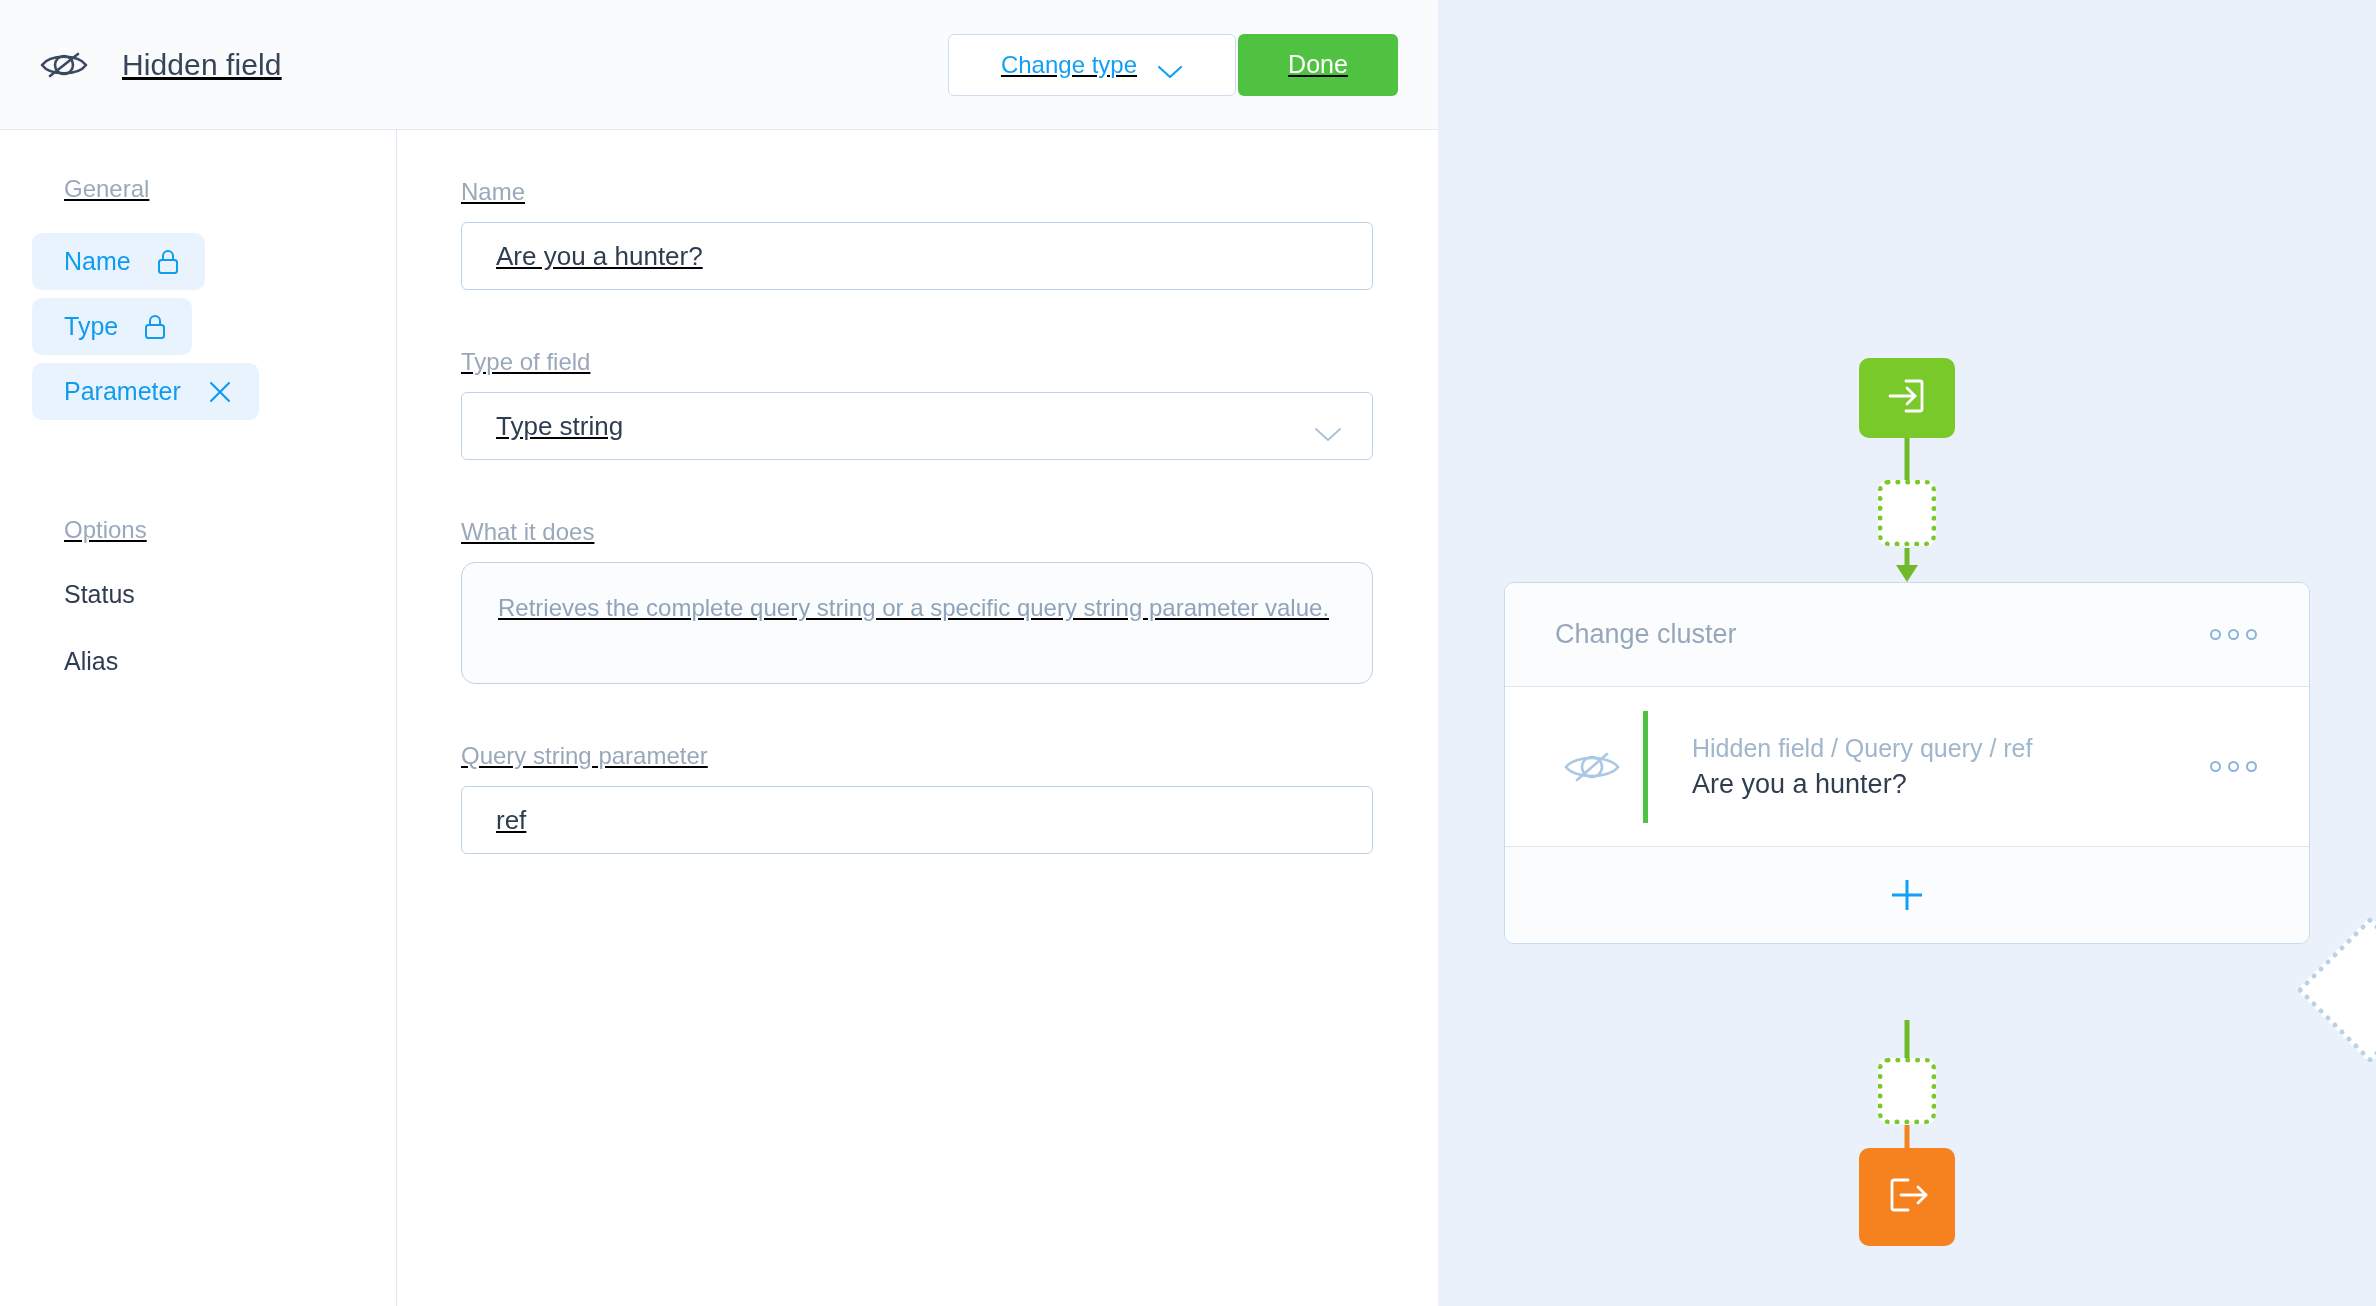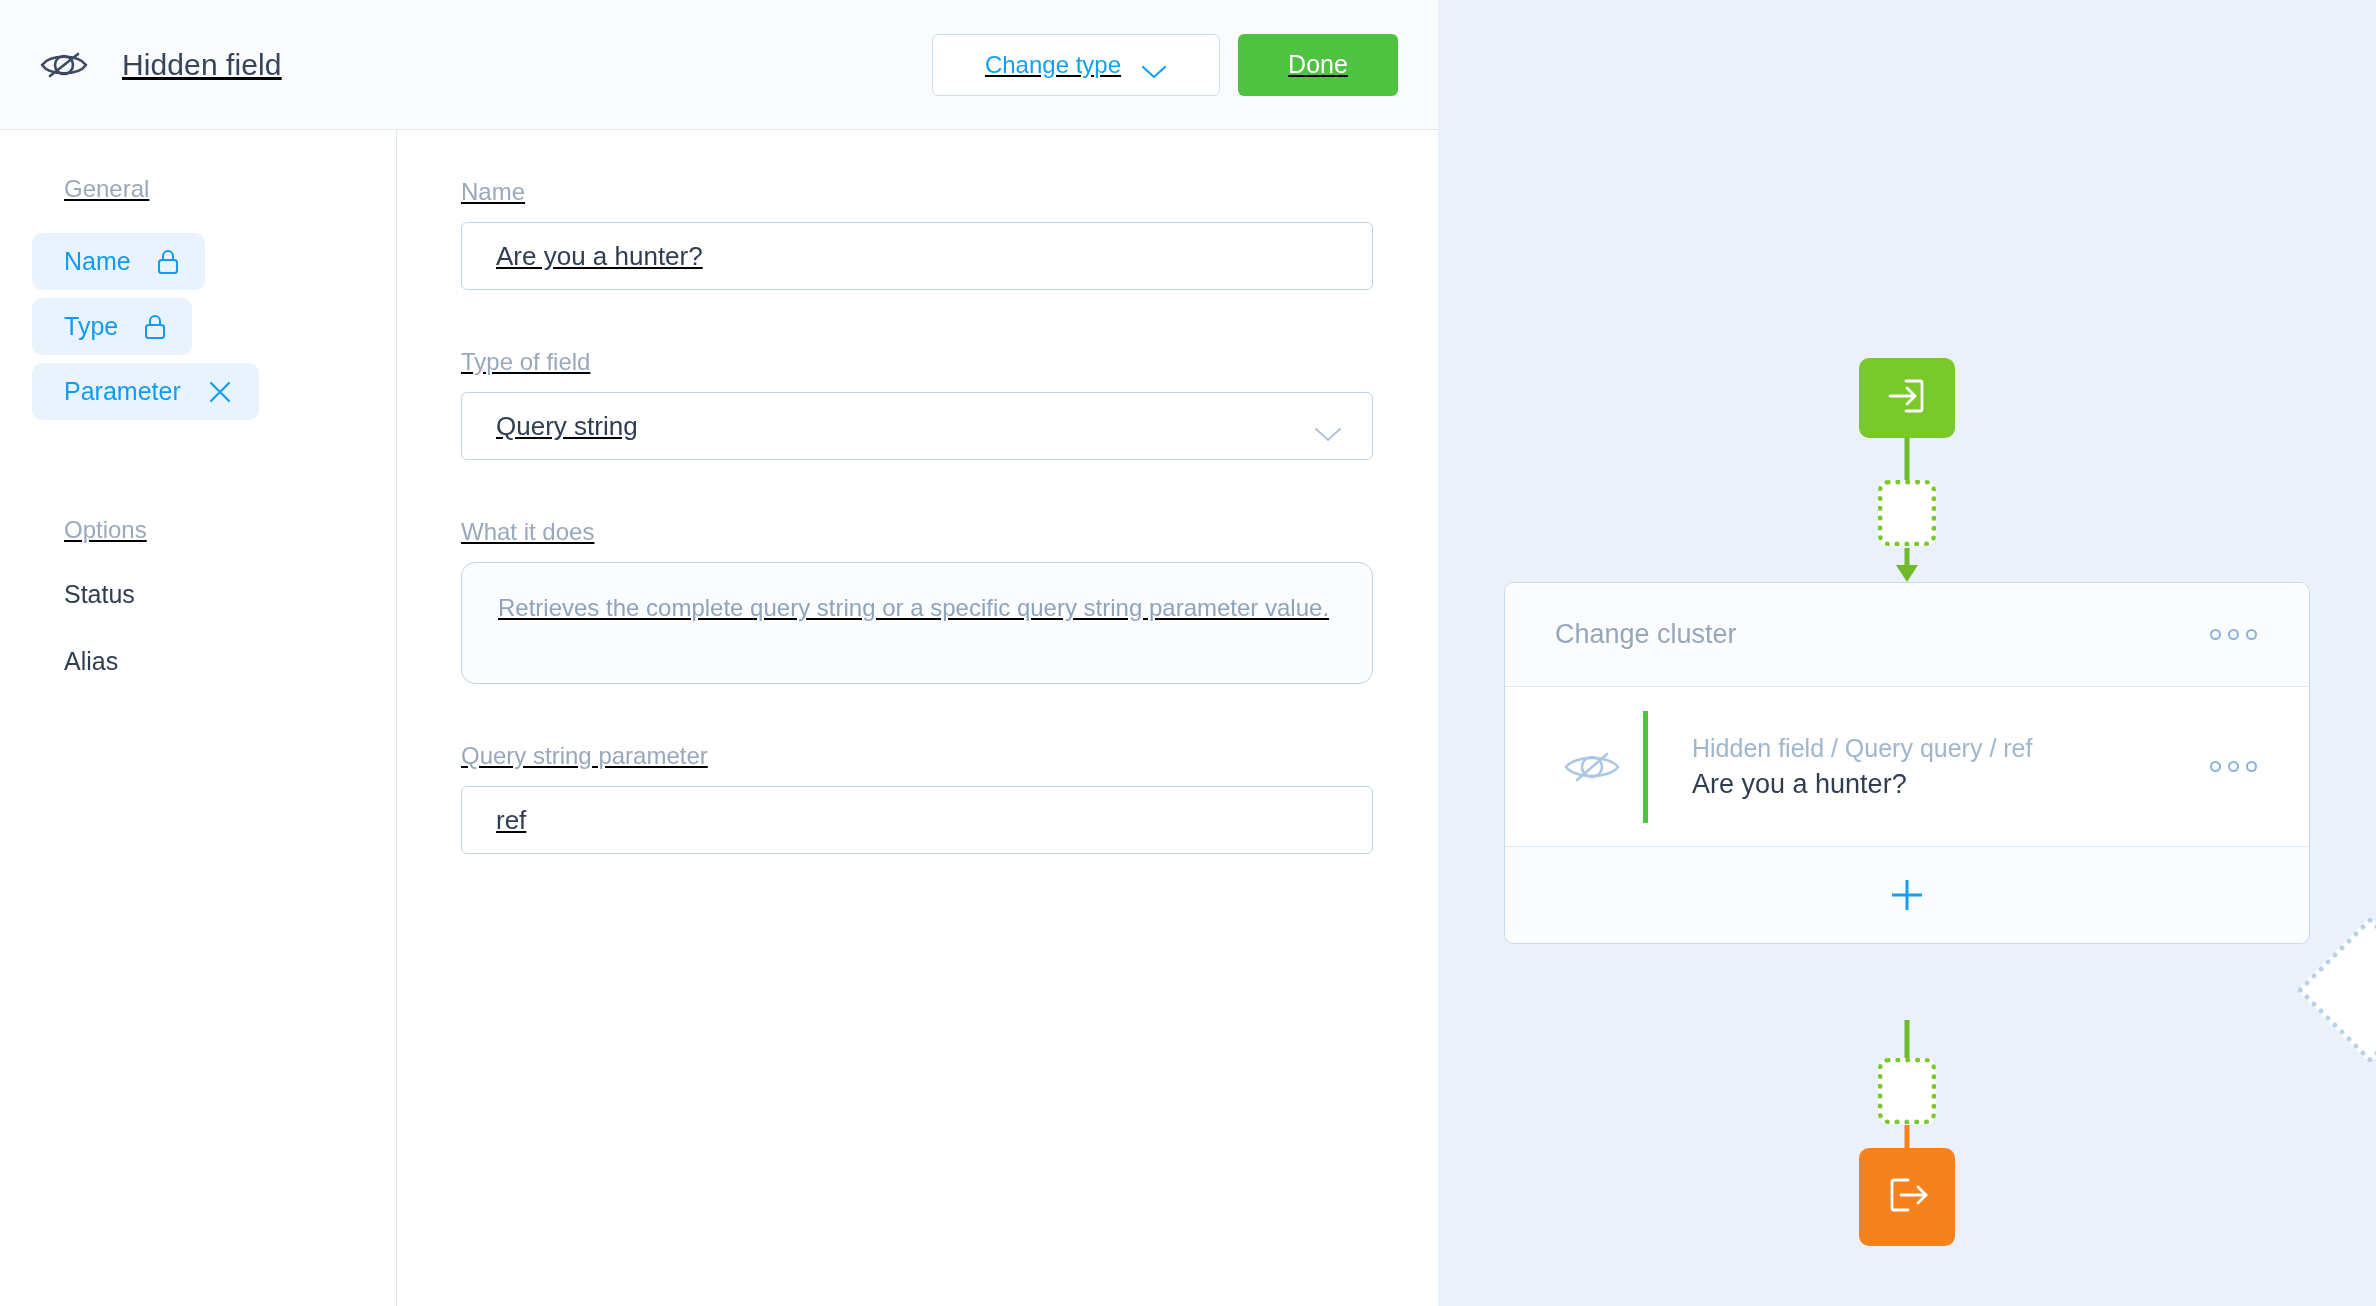--- a/index.html
+++ b/index.html
@@ -28,21 +28,21 @@
     display: flex;
     align-items: center;
     padding: 0 40px 0 38px;
     position: relative;
   }
   .header-icon { width: 52px; height: 40px; flex: 0 0 auto; color: #3b4a61; }
   .header-title {
     font-size: 30px; color: #36455a; margin-left: 32px;
     font-weight: 400; letter-spacing: .1px; white-space: nowrap;
   }
-  .header-actions { margin-left: auto; display: flex; align-items: center; gap: 18px; }
+  .header-actions { margin-left: auto; display: flex; align-items: center; gap: 2px; }
 
   .btn-change-type {
     height: 62px; min-width: 288px;
     background: #ffffff;
     border: 1px solid #cfdeee;
     border-radius: 6px;
     color: #11a0f6;
     font-size: 24px;
     display: flex; align-items: center; justify-content: center; gap: 20px;
     cursor: pointer;
@@ -307,21 +307,21 @@
         <div class="field">
           <div class="field-label">Name</div>
           <div class="field-input">
             <span>Are you a hunter?</span>
           </div>
         </div>
 
         <div class="field">
           <div class="field-label">Type of field</div>
           <div class="field-input select">
-            <span>Query string</span>
+            <span>Type string</span>
             <span class="select-chev">
               <svg viewBox="0 0 28 16" fill="none" stroke="#a9c3da" stroke-width="2" stroke-linecap="round" stroke-linejoin="round">
                 <polyline points="2,3 14,14 26,3"></polyline>
               </svg>
             </span>
           </div>
         </div>
 
         <div class="field">
           <div class="field-label">What it does</div>

